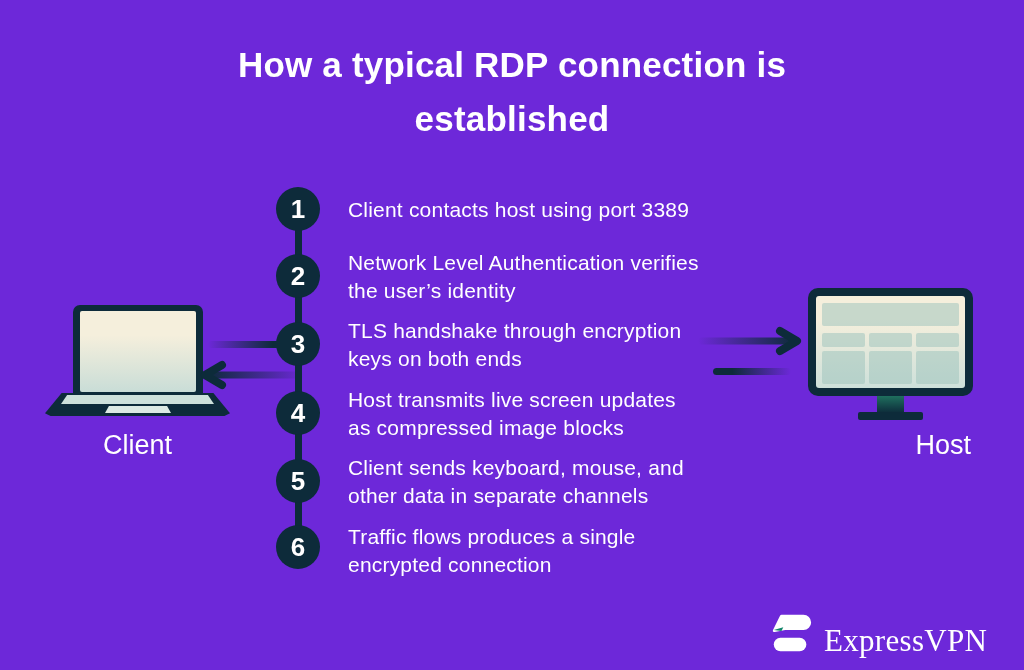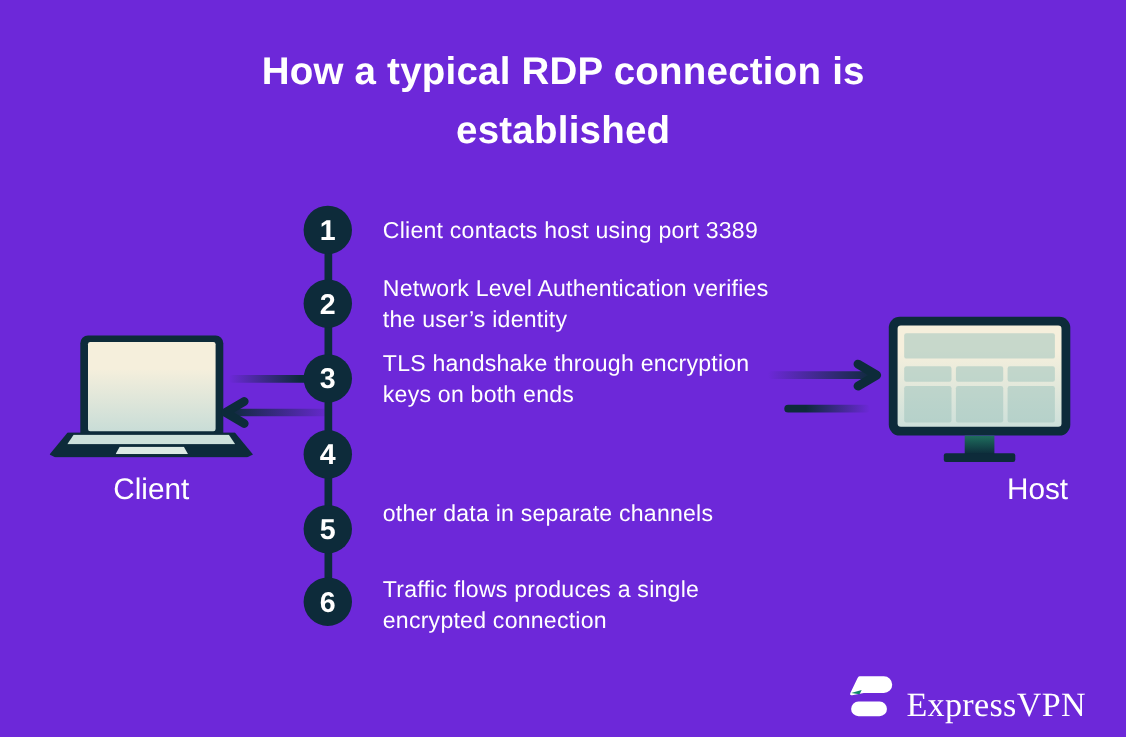--- a/index.html
+++ b/index.html
@@ -93,21 +93,26 @@
     <div></div>
   </div>
   <div class="step-text" style="top:249px">
     <div>Network Level Authentication verifies</div>
     <div>the user’s identity</div>
   </div>
   <div class="step-text" style="top:317px">
     <div>TLS handshake through encryption</div>
     <div>keys on both ends</div>
   </div>
+  <div class="step-text" style="top:386px">
+    <div>Host transmits live screen updates</div>
+    <div>as compressed image blocks</div>
+  </div>
   <div class="step-text" style="top:454px">
+    <div>Client sends keyboard, mouse, and</div>
     <div>other data in separate channels</div>
   </div>
   <div class="step-text" style="top:523px">
     <div>Traffic flows produces a single</div>
     <div>encrypted connection</div>
   </div>
 
   <div class="laptop">
     <div class="screen-frame">
       <div class="screen"></div>

